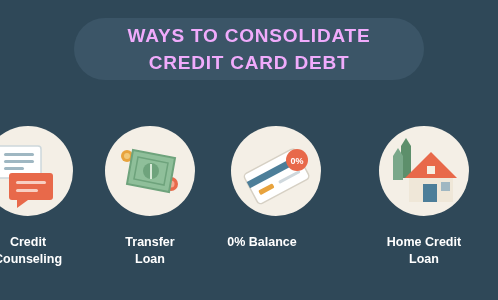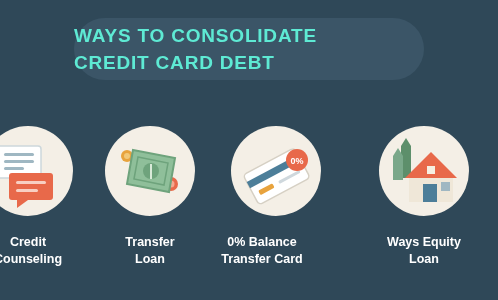--- a/index.html
+++ b/index.html
@@ -29,22 +29,22 @@
     width: 350px;
     height: 62px;
     background: #3b5567;
     border-radius: 31px;
   }
   .title-text {
     position: absolute;
     left: 74px;
     top: 22px;
     width: 350px;
-    text-align: left;
-    color: #5eead4;
+    text-align: center;
+    color: #f0abfc;
     font-weight: bold;
     font-size: 19px;
     letter-spacing: 0.8px;
     line-height: 27px;
     text-transform: uppercase;
   }
   .title-line {
     display: block;
     white-space: nowrap;
   }
@@ -178,21 +178,20 @@
     <div class="caption cap-0">
       <span>Credit</span>
       <span>Counseling</span>
     </div>
     <div class="caption cap-1">
       <span>Transfer</span>
       <span>Loan</span>
     </div>
     <div class="caption cap-2">
       <span>0% Balance</span>
-      <span>Transfer Card</span>
     </div>
     <div class="caption cap-3">
-      <span>Ways Equity</span>
+      <span>Home Credit</span>
       <span>Loan</span>
     </div>
 
   </div>
 </div>
 
 </body></html>

